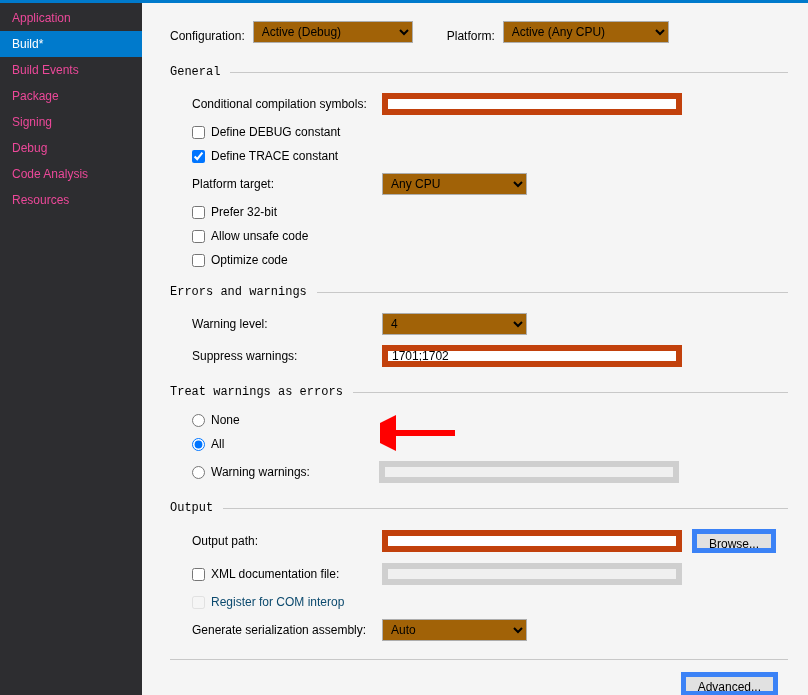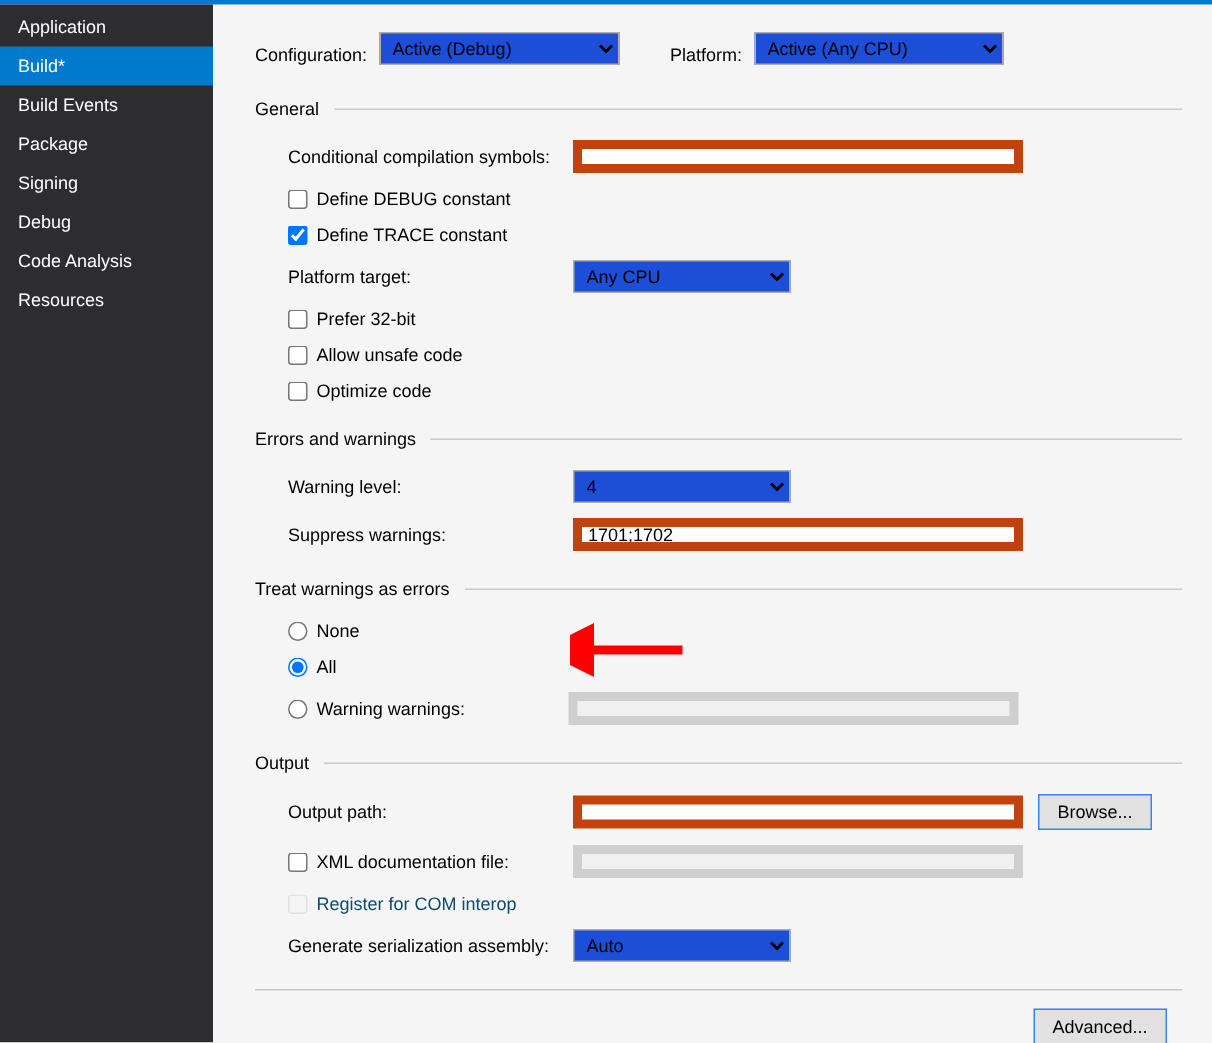--- a/index.html
+++ b/index.html
@@ -24,21 +24,21 @@
   width: 142px;
   background: #2d2d30;
   color: #ccc;
   display: flex;
   flex-direction: column;
   padding-top: 2px;
 }
 .sidebar-item {
   padding: 6px 12px;
   cursor: pointer;
-  color: #ffffff;
+  color: #ec4899;
   font-size: 12px;
   position: relative;
 }
 .sidebar-item.selected {
   background: #007acc;
   color: #fff;
 }
 .sidebar-item.selected::after {
   content: '';
   position: absolute;
@@ -63,36 +63,37 @@
   display: flex;
   align-items: flex-end;
   gap: 8px;
   margin-bottom: 22px;
 }
 .config-row label { font-size: 12px; }
 select {
   font-family: inherit;
   font-size: 12px;
   padding: 2px 4px;
-  background: #1d4ed8;
+  background: #a16207;
   border: 1px solid #adadad;
   height: 22px;
 }
 select.cfg { width: 160px; }
 select.plat { width: 166px; }
 .section {
   margin-bottom: 18px;
 }
 .section-title {
   display: flex;
   align-items: center;
   gap: 10px;
   font-size: 12px;
   color: #000;
   margin-bottom: 14px;
+  font-family: Liberation Mono, monospace;
 }
 .section-title .rule {
   flex: 1;
   height: 1px;
   background: #c8c8c8;
 }
 .section-body {
   padding-left: 22px;
 }
 .field-row {
@@ -142,21 +143,21 @@
 input[type=radio] {
   width: 13px;
   height: 13px;
 }
 .radio-label { font-size: 12px; }
 button {
   font-family: inherit;
   font-size: 12px;
   padding: 3px 12px;
   background: #e1e1e1;
-  border: 1px solid #3b82f6;
+  border: 5px solid #3b82f6;
   cursor: pointer;
   height: 24px;
 }
 .hr-bottom {
   border: none;
   border-top: 1px solid #c8c8c8;
   margin: 18px 0 12px 0;
 }
 .advanced-row {
   display: flex;

